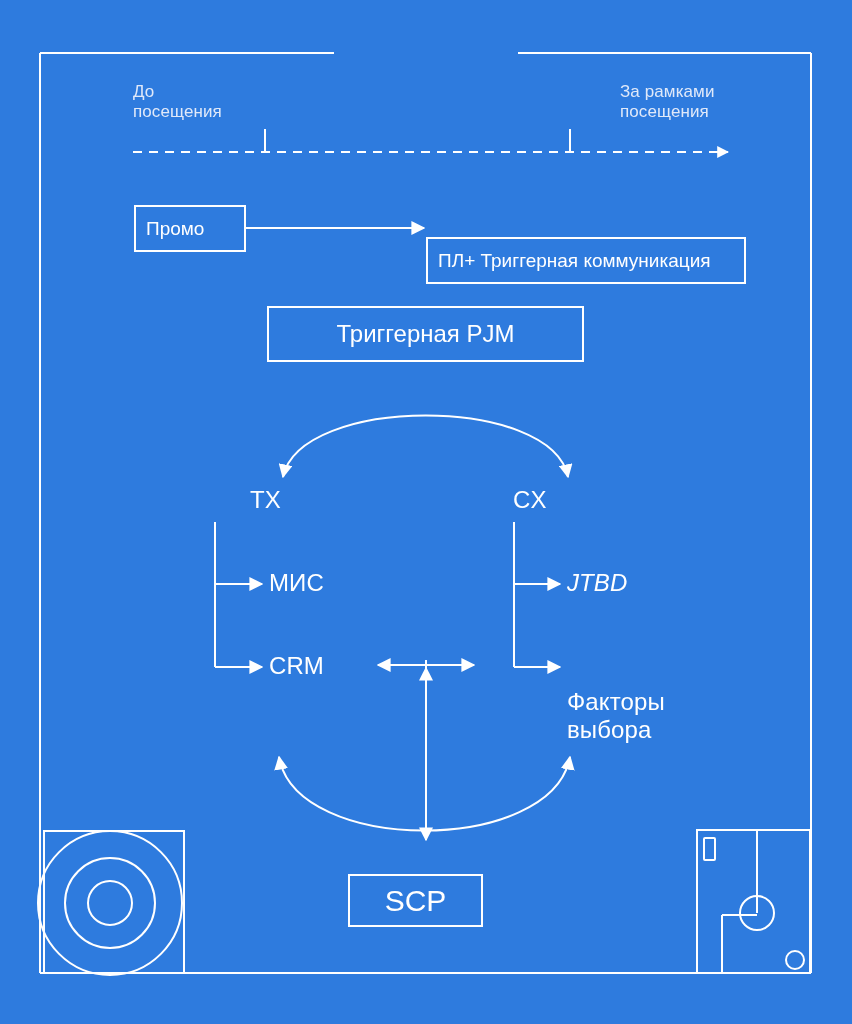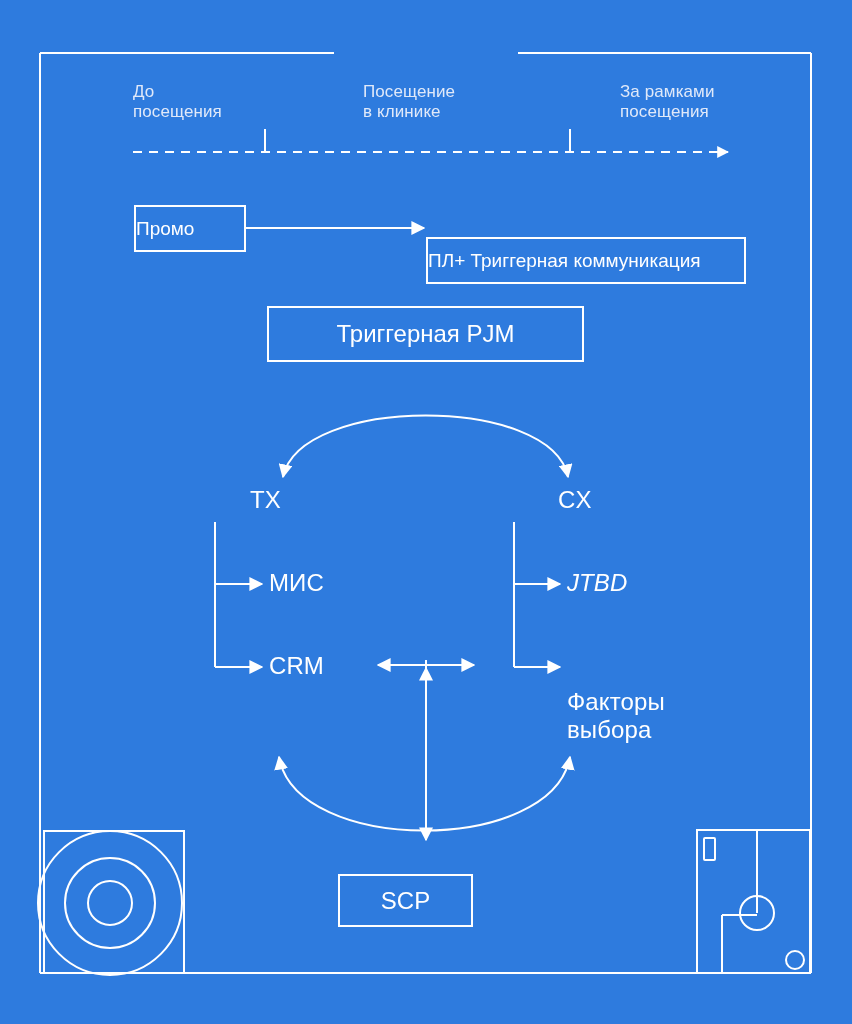--- a/index.html
+++ b/index.html
@@ -55,20 +55,21 @@
   .boxed {
     position: absolute;
     border: 2px solid #ffffff;
     box-sizing: border-box;
     display: flex;
     align-items: center;
     color: #ffffff;
   }
   .boxed.left {
     justify-content: flex-start;
+    padding-left: 10px;
   }
   .boxed.center {
     justify-content: center;
   }
 </style>
 </head>
 <body>
 
 <div id="canvas">
 
@@ -140,44 +141,42 @@
       <path class="stroke" d="M 757 830 L 757 913"></path>
       <circle class="stroke" cx="757" cy="913" r="17"></circle>
       <path class="stroke" d="M 722 915 L 722 973"></path>
       <path class="stroke" d="M 722 915 L 757 915"></path>
       <circle class="stroke" cx="795" cy="960" r="9"></circle>
     </g>
   </svg>
 
   <div class="lbl timeline-label" style="left:133px; top:82px;">До
 посещения</div>
-  <div class="lbl timeline-label" style="left:363px; top:82px;">Посещение
-в клинике</div>
   <div class="lbl timeline-label" style="left:620px; top:82px;">За рамками
 посещения</div>
 
   <div class="boxed left boxlabel" style="left:134px; top:205px; width:112px; height:47px;">
     <span>Промо</span>
   </div>
 
   <div class="boxed left boxlabel" style="left:426px; top:205px; width:320px; height:47px;margin-top:32px;">
     <span>ПЛ+ Триггерная коммуникация</span>
   </div>
 
   <div class="boxed center" style="left:267px; top:306px; width:317px; height:56px; font-size:24px;">
     <span>Триггерная PJM</span>
   </div>
 
   <div class="lbl nodelabel" style="left:250px; top:486px;">TX</div>
-  <div class="lbl nodelabel" style="left:558px; top:486px;">CX</div>
+  <div class="lbl nodelabel" style="left:513px; top:486px;">CX</div>
 
   <div class="lbl nodelabel" style="left:269px; top:569px;">МИС</div>
   <div class="lbl nodelabel" style="left:269px; top:652px;">CRM</div>
 
   <div class="lbl nodelabel" style="left:567px; top:569px;font-style:italic;">JTBD</div>
   <div class="lbl nodelabel" style="left:567px; top:652px;margin-top:36px;">Факторы
 выбора</div>
 
-  <div class="boxed center" style="left:338px; top:874px; width:135px; height:53px; font-size:24px;">
+  <div class="boxed center" style="left:348px; top:874px; width:135px; height:53px; font-size:30px;">
     <span>SCP</span>
   </div>
 
 </div>
 
 </body></html>

